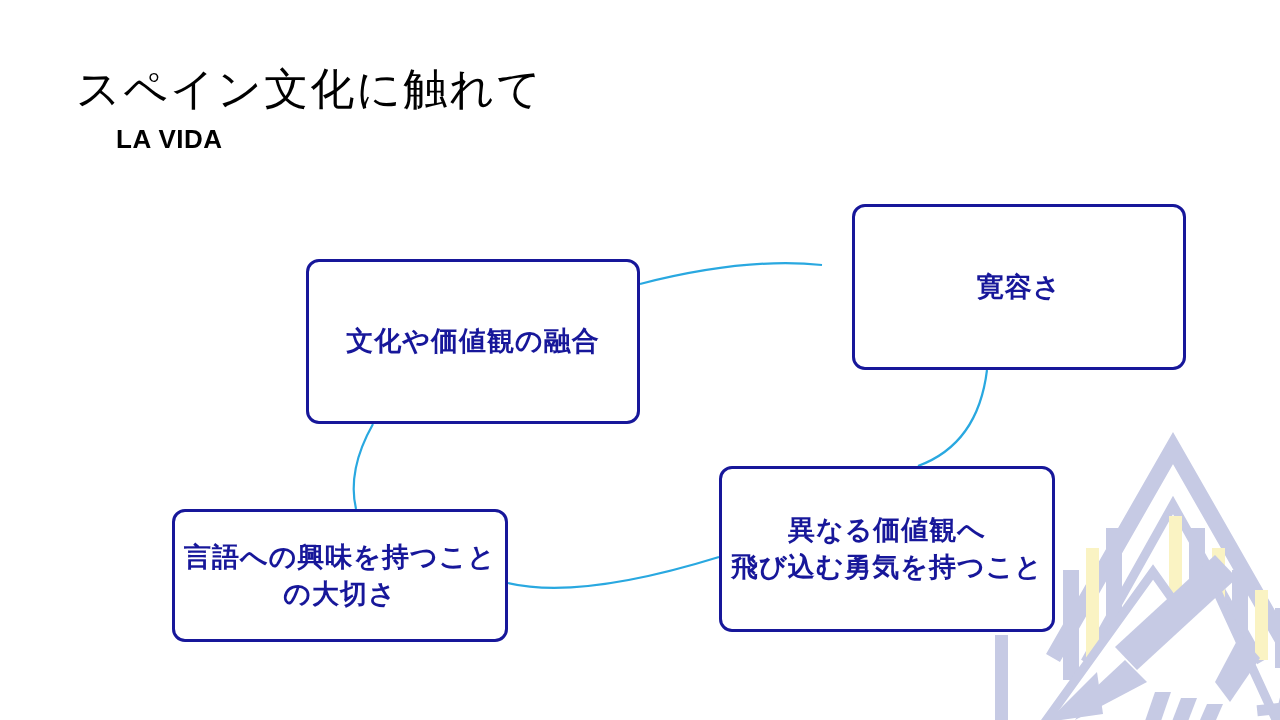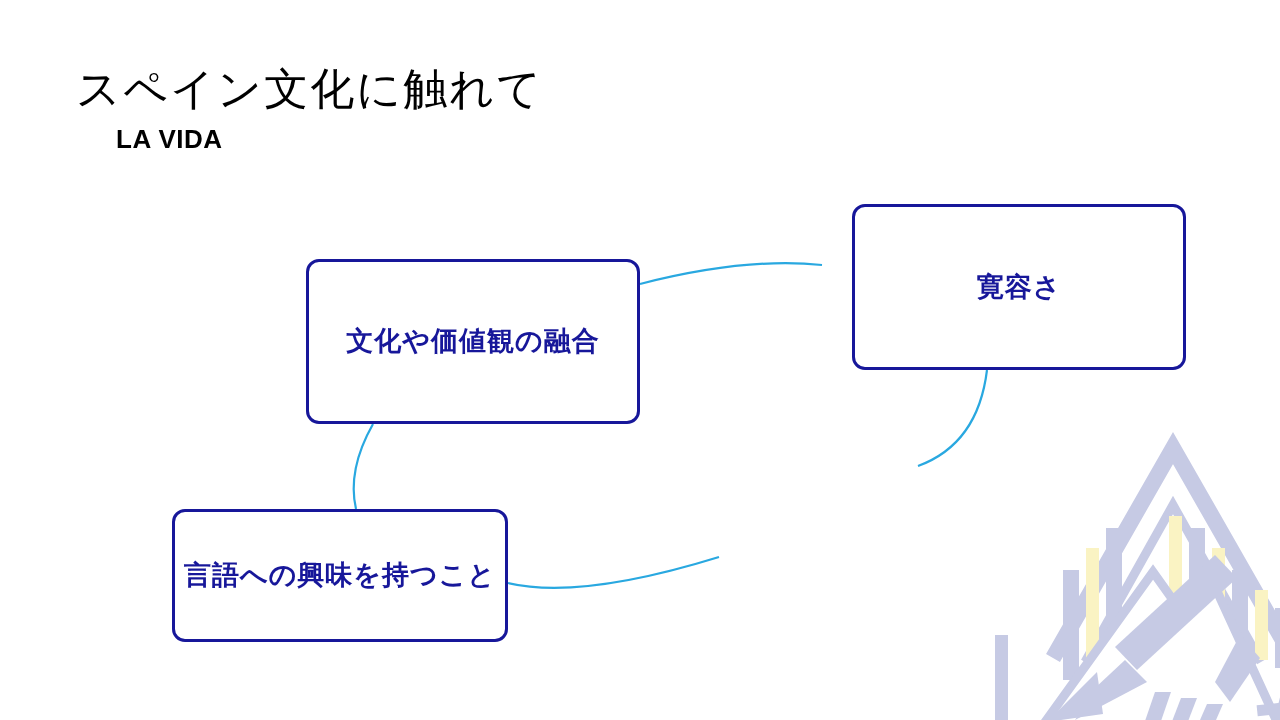--- a/index.html
+++ b/index.html
@@ -107,16 +107,21 @@
   <div class="node node-fusion">
     <div>文化や価値観の融合</div>
   </div>
 
   <div class="node node-tolerance">
     <div>寛容さ</div>
   </div>
 
   <div class="node node-language">
     <div>言語への興味を持つこと</div>
+    <div>の大切さ</div>
   </div>
 
+  <div class="node node-courage">
+    <div>異なる価値観へ</div>
+    <div>飛び込む勇気を持つこと</div>
+  </div>
 
 </div>
 
 </body></html>

